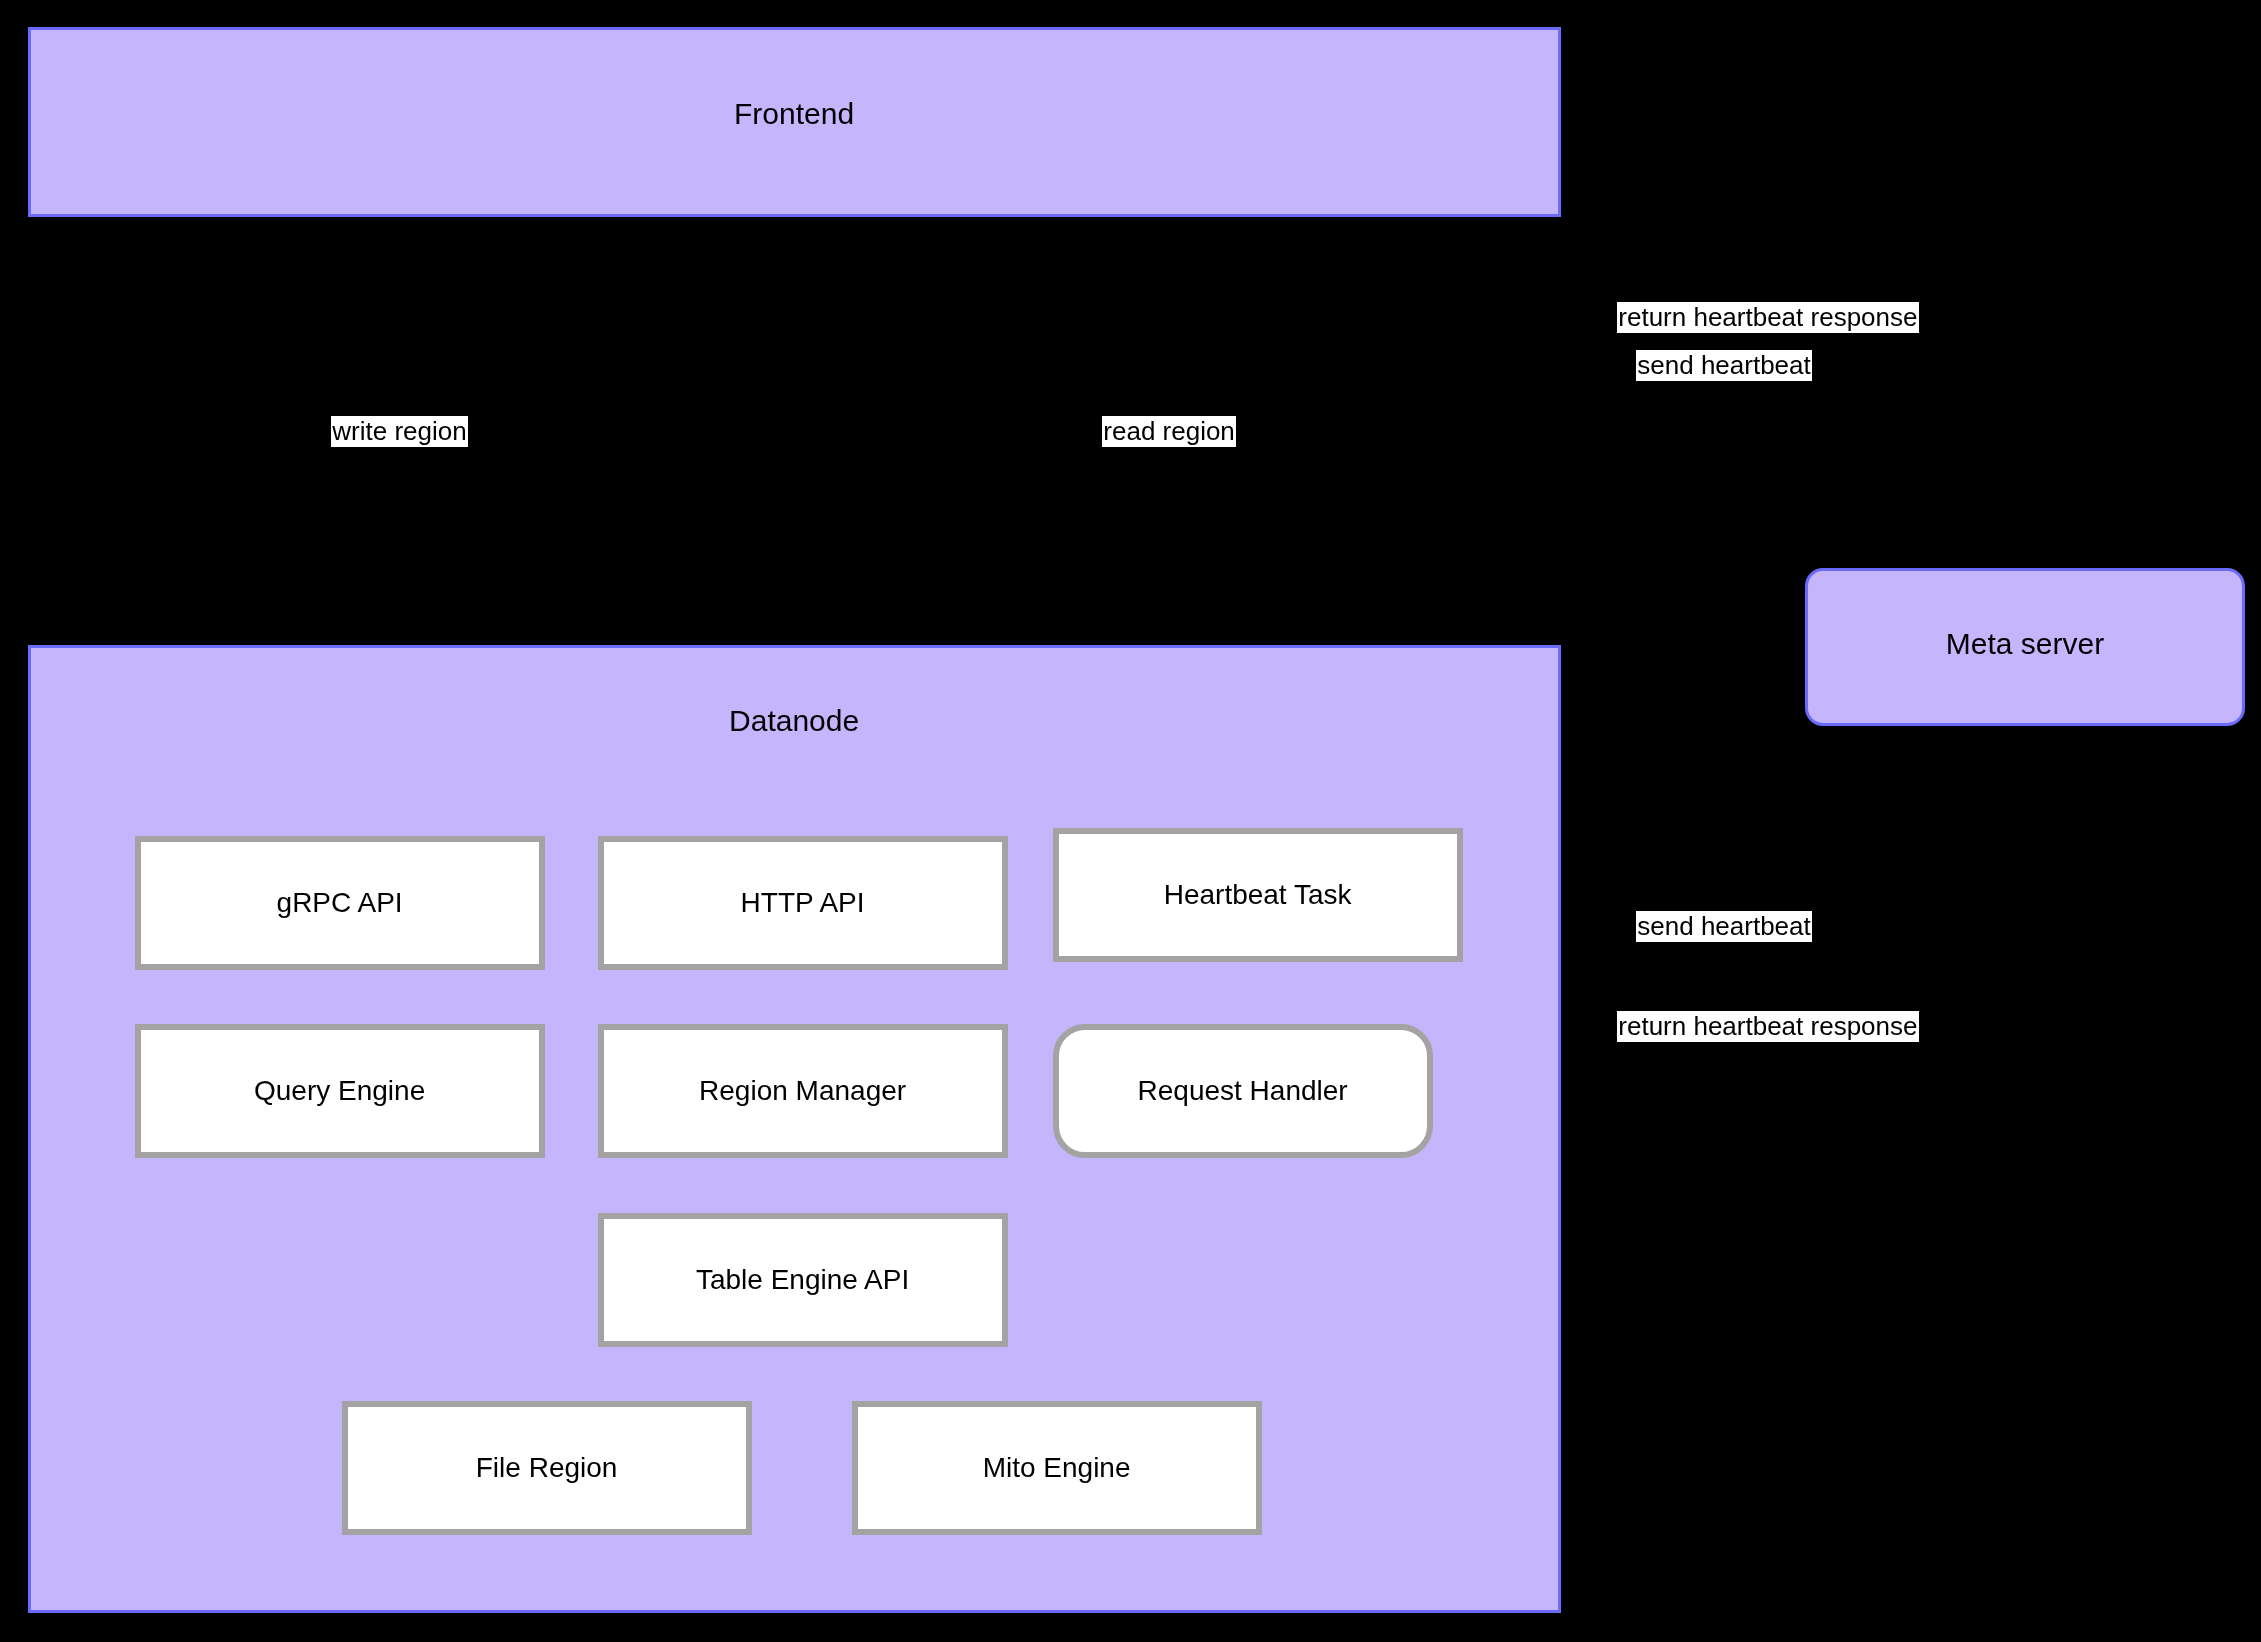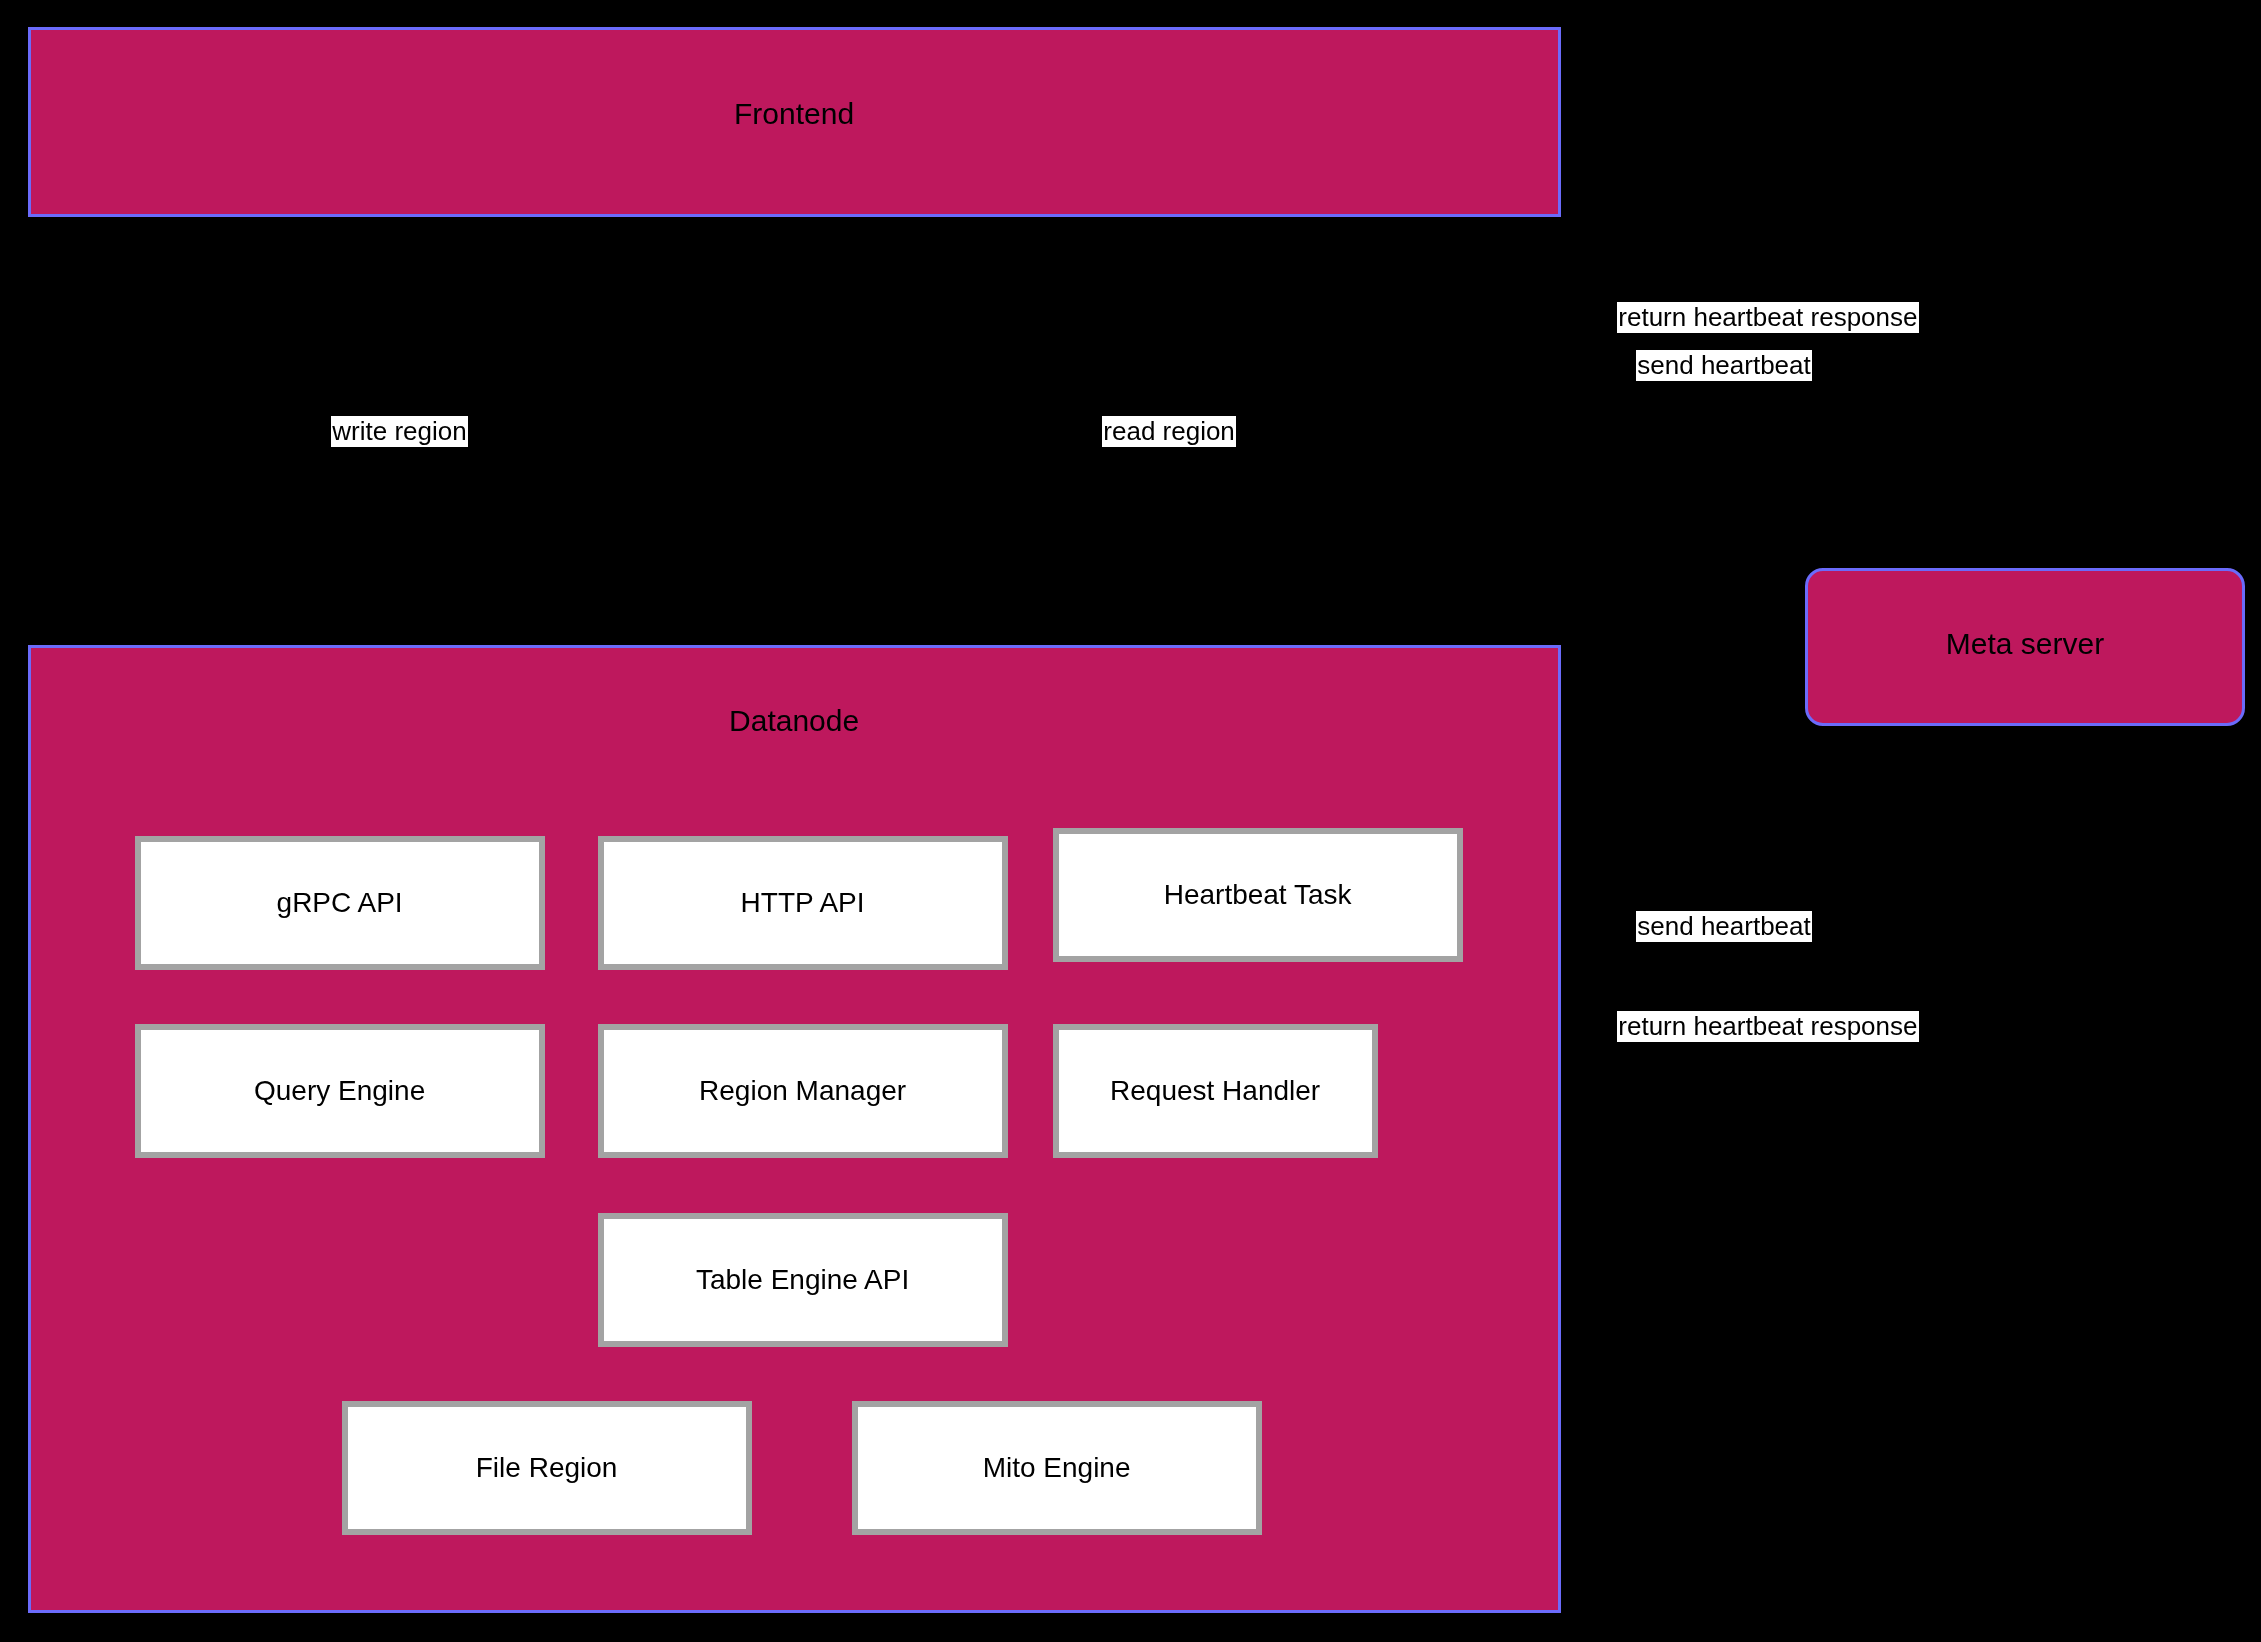--- a/index.html
+++ b/index.html
@@ -11,21 +11,21 @@
     position: relative;
     width: 2261px;
     height: 1643px;
     background: transparent;
     font-family: "Liberation Sans", sans-serif;
     overflow: hidden;
   }
   
   .node-outer {
     position: absolute;
-    background: #be185d;
+    background: #c4b5fd;
     border: 3.4px solid #6b6bfb;
     box-sizing: border-box;
   }
   .node-outer > .node-title {
     position: absolute;
     left: 0;
     width: 100%;
     text-align: center;
     color: #000000;
     font-size: 30px;
@@ -120,21 +120,21 @@
     <div class="node-inner" style="left:1022px; top:180px; width:410px; height:134px;">
       <span>Heartbeat Task</span>
     </div>
 
     <div class="node-inner" style="left:104px; top:376px; width:410px; height:134px;">
       <span>Query Engine</span>
     </div>
     <div class="node-inner" style="left:567px; top:376px; width:410px; height:134px;">
       <span>Region Manager</span>
     </div>
-    <div class="node-inner" style="left:1022px; top:376px; width:325px; height:134px;">
+    <div class="node-inner" style="left:1022px; top:376px; width:380px; height:134px;border-radius:32px;">
       <span>Request Handler</span>
     </div>
 
     <div class="node-inner" style="left:567px; top:565px; width:410px; height:134px;">
       <span>Table Engine API</span>
     </div>
 
     <div class="node-inner" style="left:311px; top:753px; width:410px; height:134px;">
       <span>File Region</span>
     </div>

